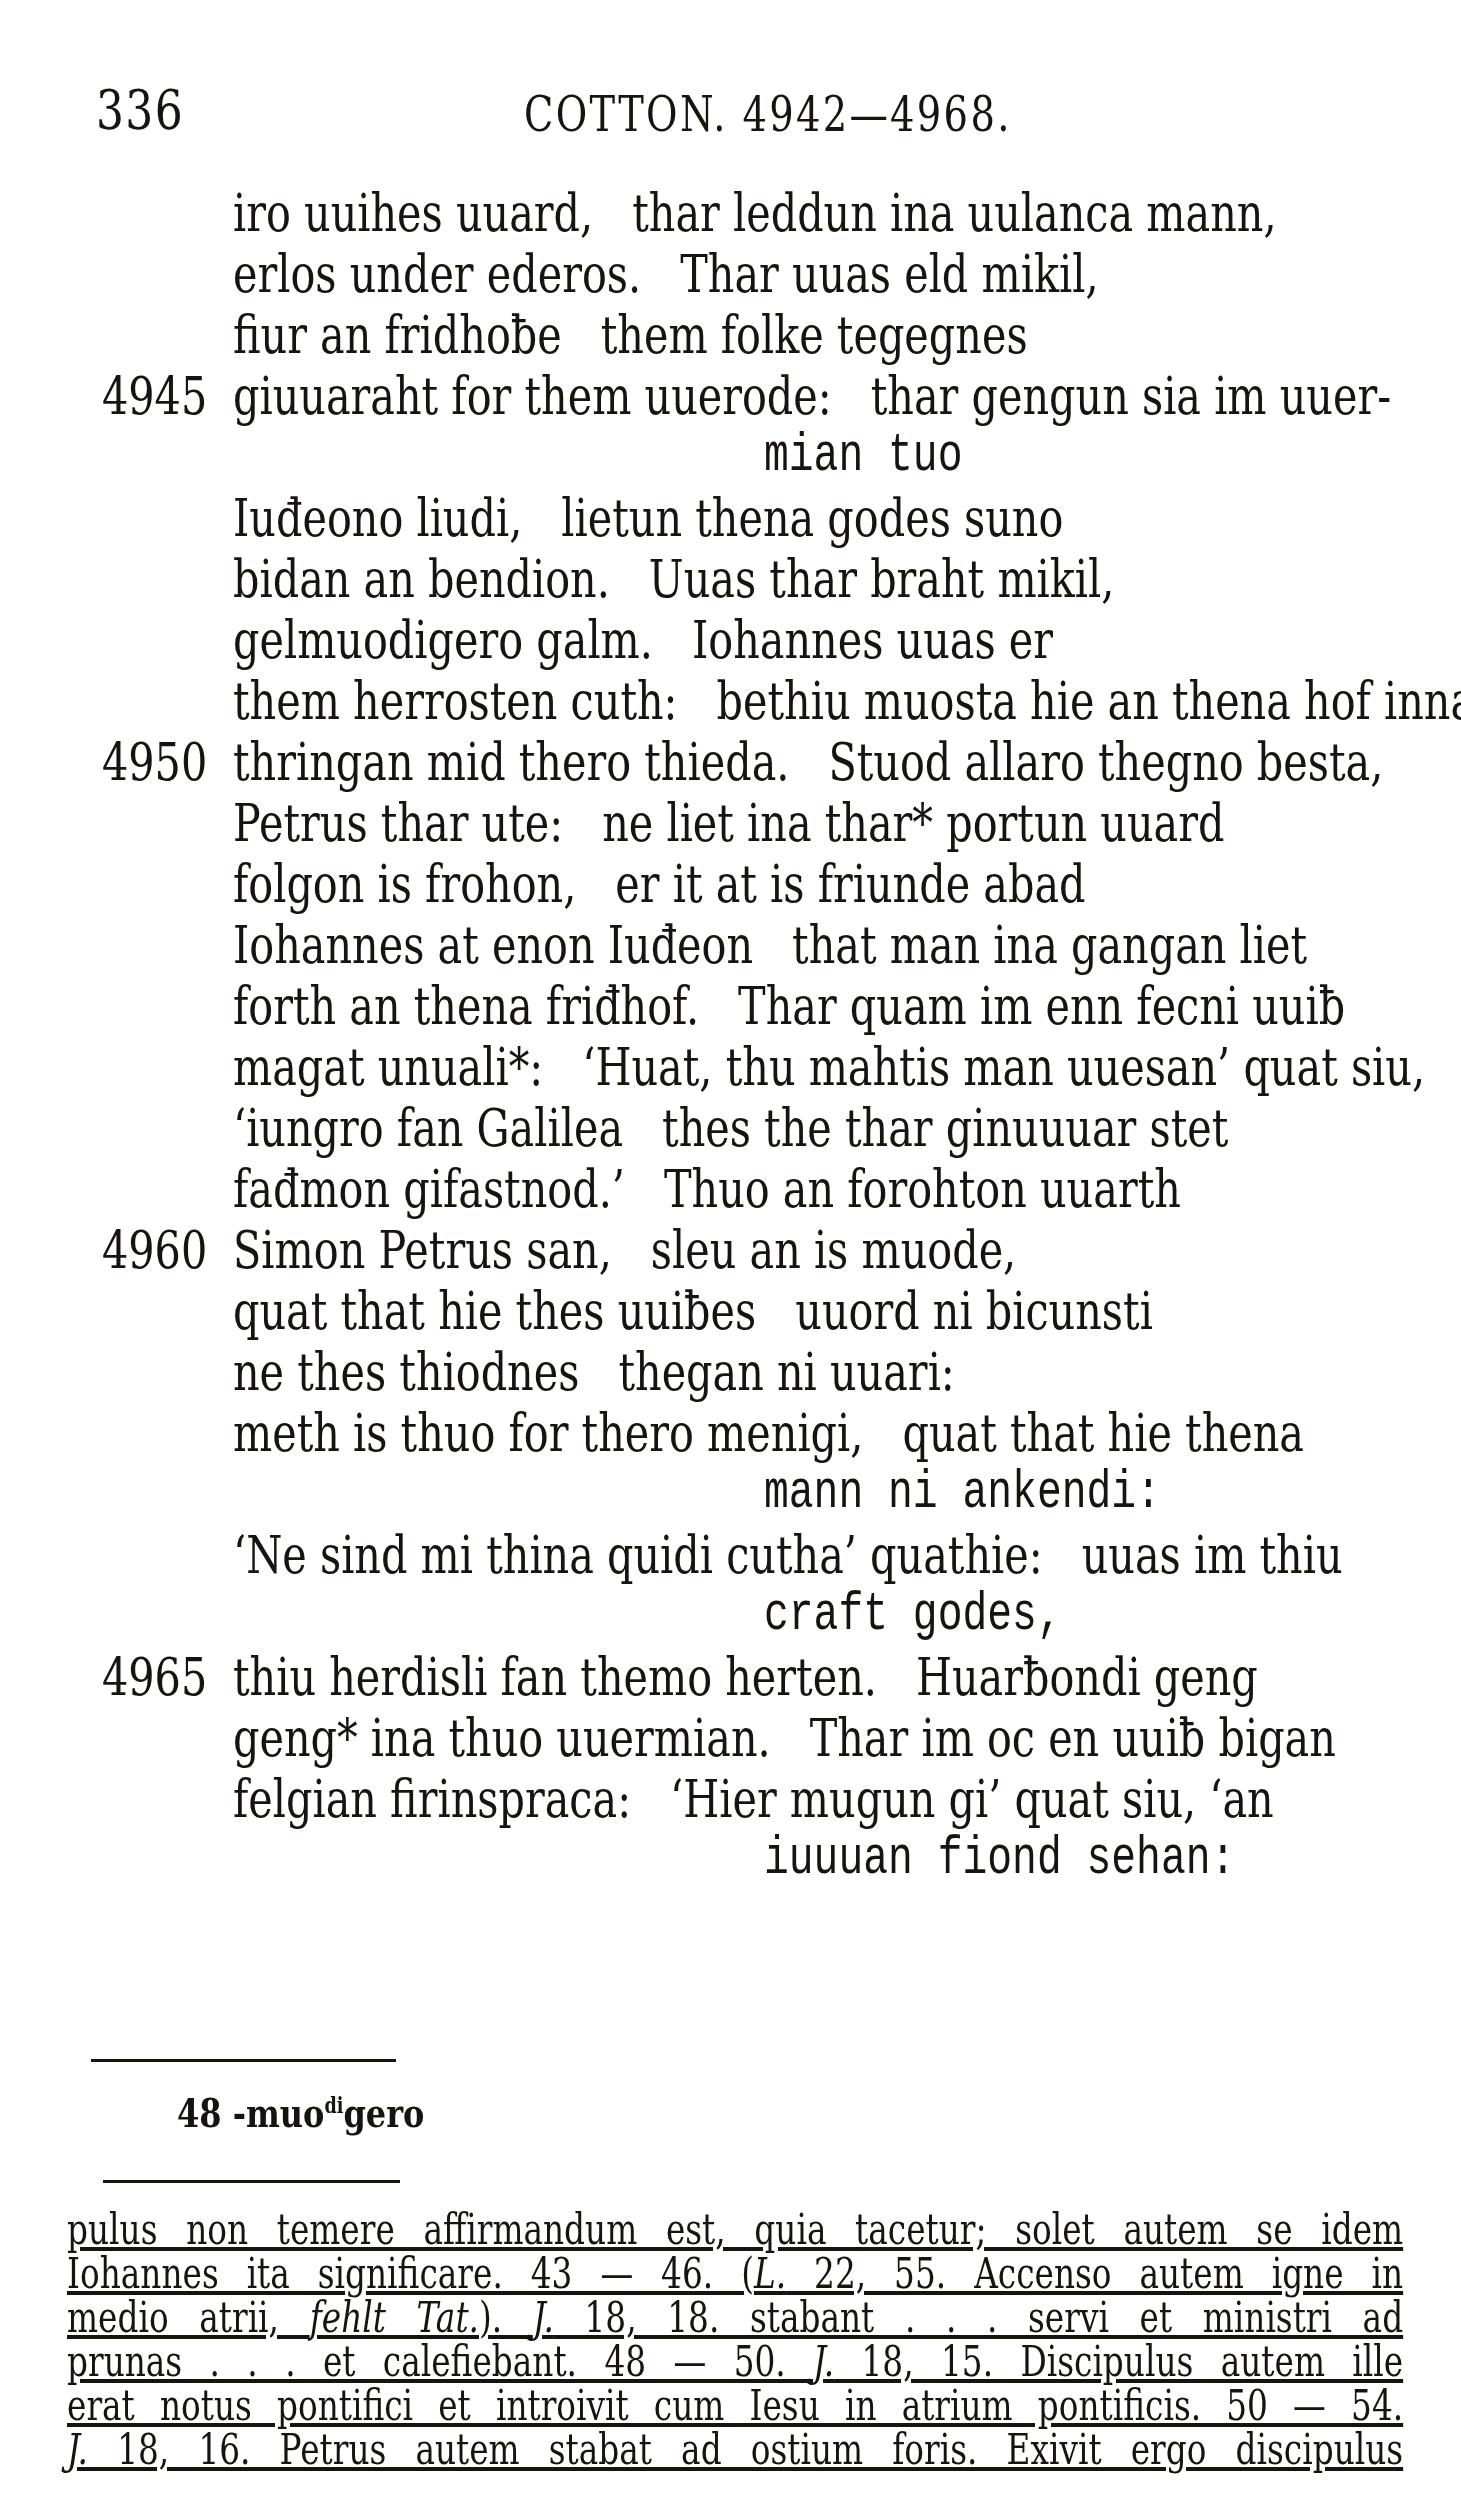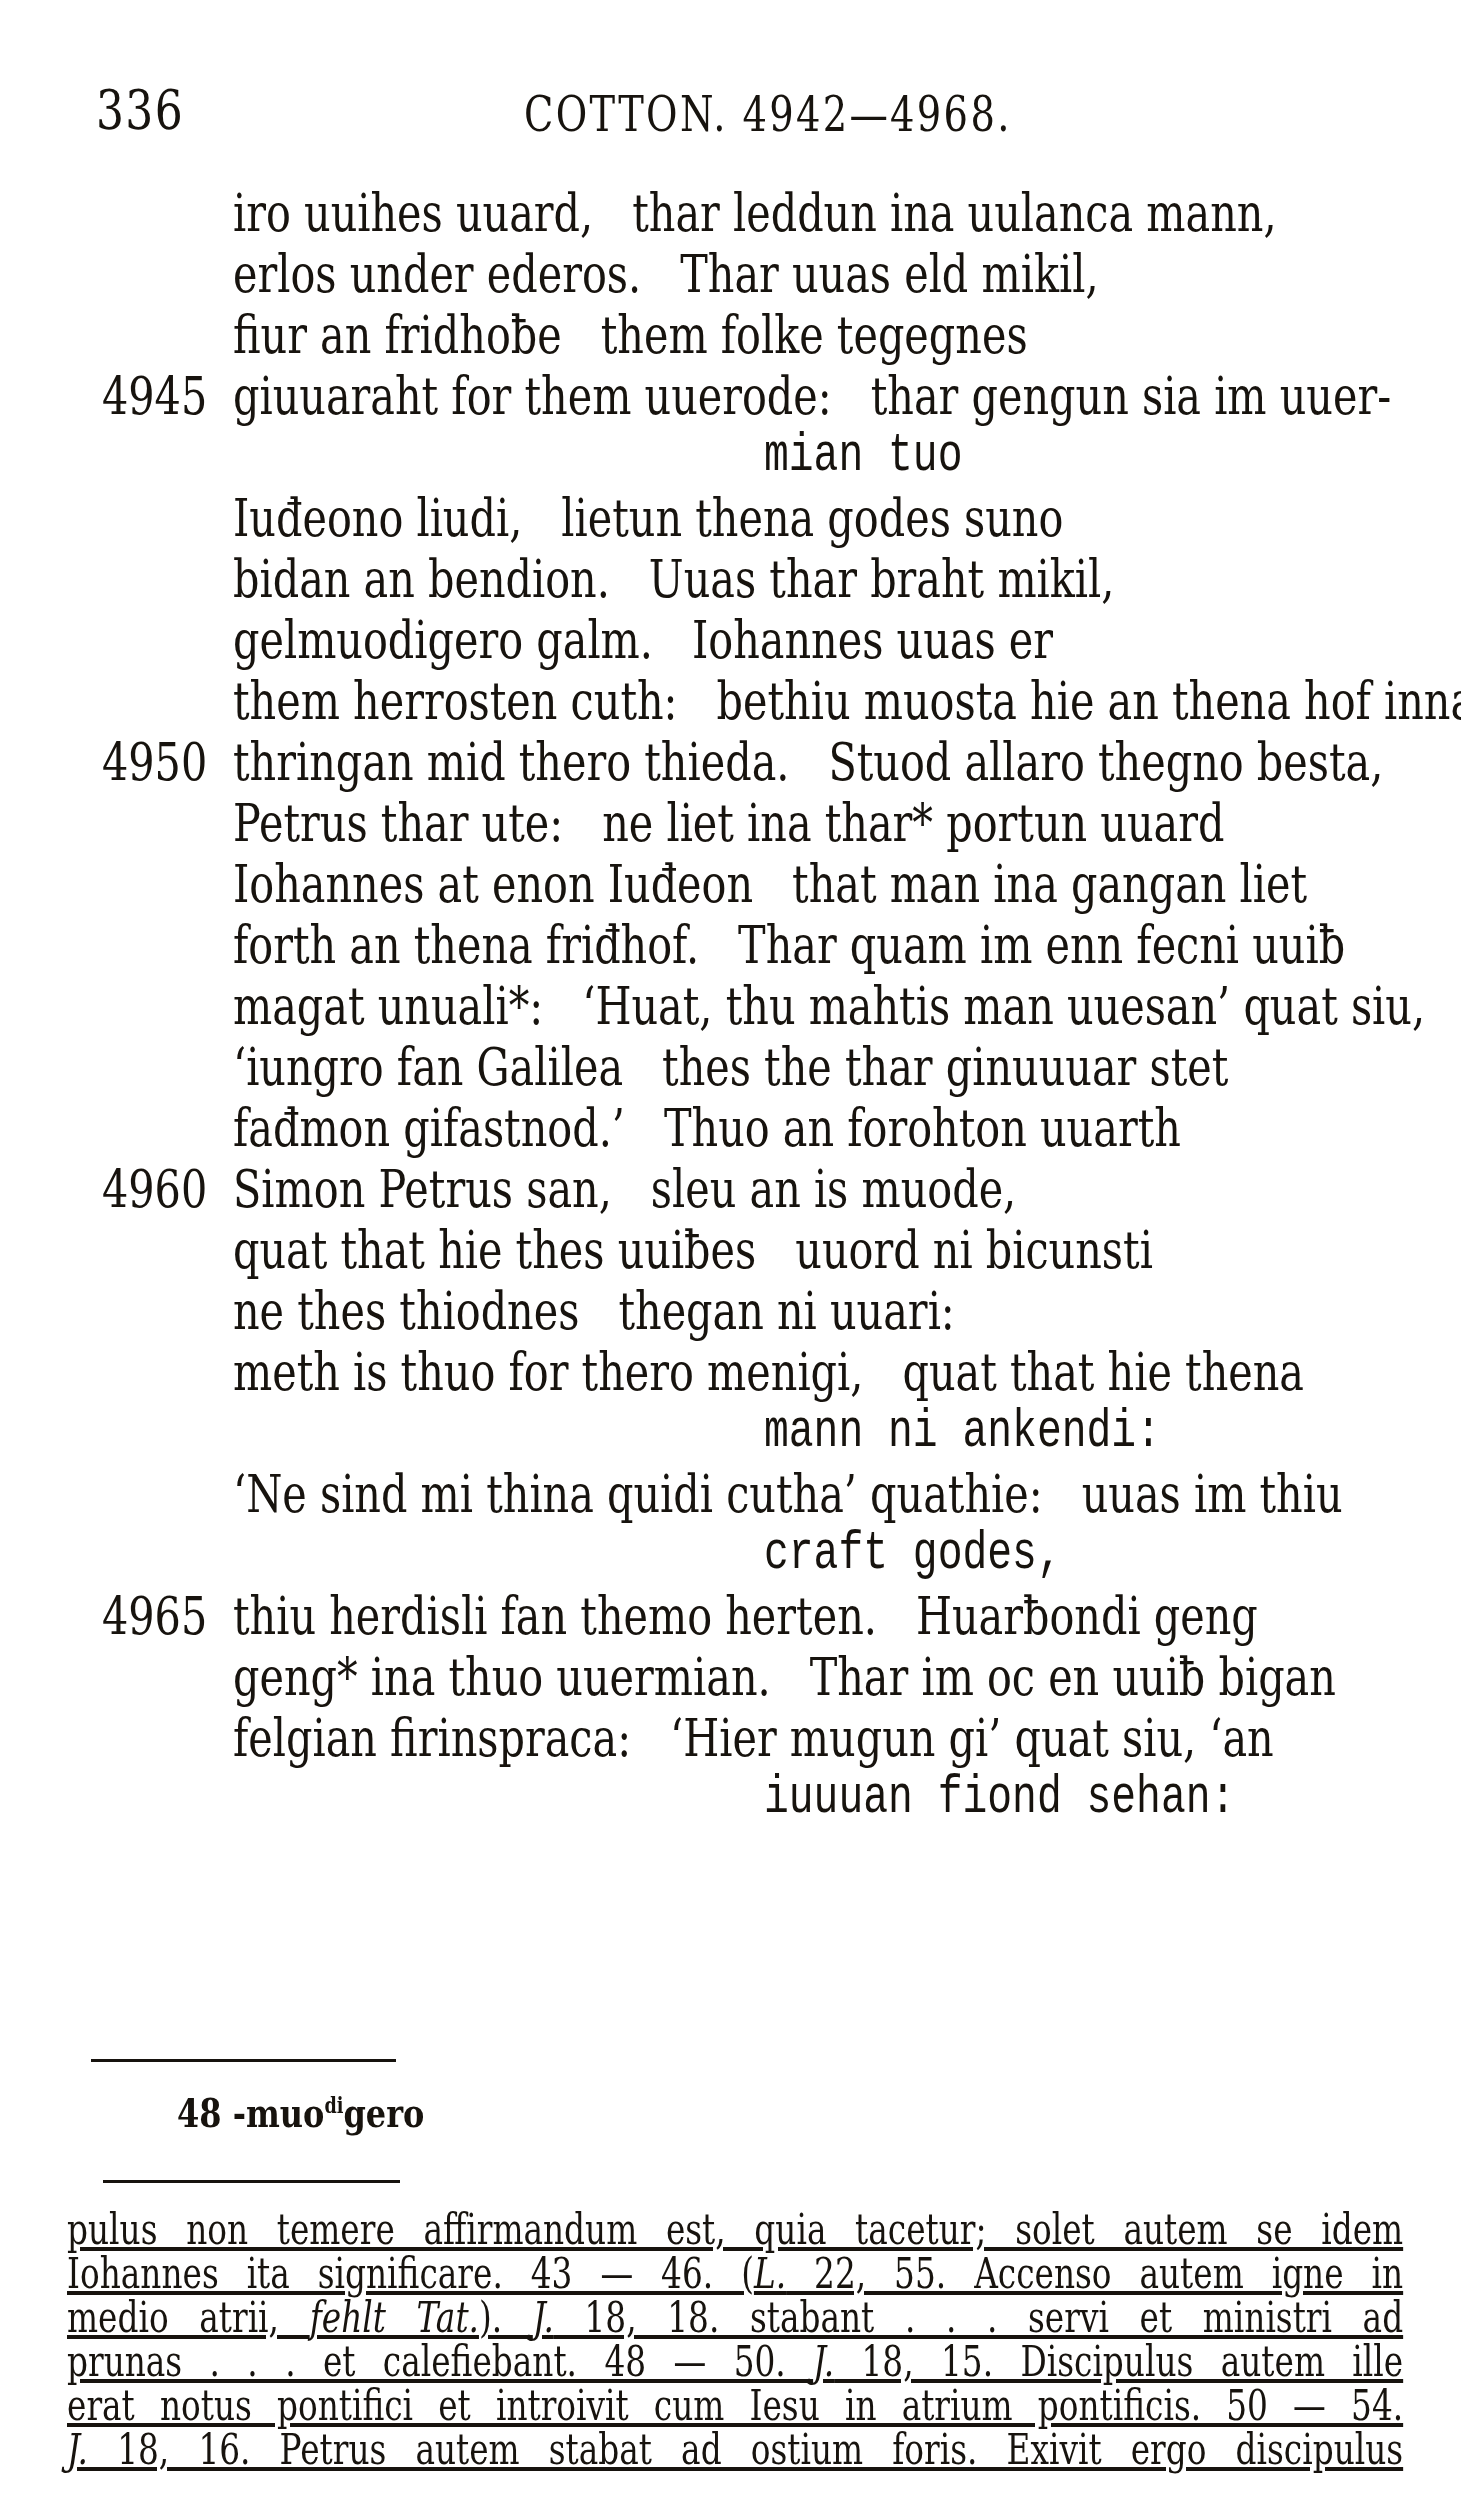--- a/index.html
+++ b/index.html
@@ -70,20 +70,21 @@
       <div class="vline"><span class="vtext"><span>erlos under ederos.</span><span class="gap"></span><span>Thar uuas eld mikil,</span></span></div>
       <div class="vline"><span class="vtext"><span>fiur an fridhoƀe</span><span class="gap"></span><span>them folke tegegnes</span></span></div>
       <div class="vline"><span class="num">4945</span><span class="vtext"><span>giuuaraht for them uuerode:</span><span class="gap"></span><span>thar gengun sia im uuer-</span></span></div>
       <div class="vline cont"><span class="vtext"><span>mian tuo</span></span></div>
       <div class="vline"><span class="vtext"><span>Iuđeono liudi,</span><span class="gap"></span><span>lietun thena godes suno</span></span></div>
       <div class="vline"><span class="vtext"><span>bidan an bendion.</span><span class="gap"></span><span>Uuas thar braht mikil,</span></span></div>
       <div class="vline"><span class="vtext"><span>gelmuodigero galm.</span><span class="gap"></span><span>Iohannes uuas er</span></span></div>
       <div class="vline"><span class="vtext"><span>them herrosten cuth:</span><span class="gap"></span><span>bethiu muosta hie an thena hof innan</span></span></div>
       <div class="vline"><span class="num">4950</span><span class="vtext"><span>thringan mid thero thieda.</span><span class="gap"></span><span>Stuod allaro thegno besta,</span></span></div>
       <div class="vline"><span class="vtext"><span>Petrus thar ute:</span><span class="gap"></span><span>ne liet ina thar* portun uuard</span></span></div>
+      <div class="vline"><span class="vtext"><span>folgon is frohon,</span><span class="gap"></span><span>er it at is friunde abad</span></span></div>
       <div class="vline"><span class="vtext"><span>Iohannes at enon Iuđeon</span><span class="gap"></span><span>that man ina gangan liet</span></span></div>
       <div class="vline"><span class="vtext"><span>forth an thena friđhof.</span><span class="gap"></span><span>Thar quam im enn fecni uuiƀ</span></span></div>
       <div class="vline"><span class="vtext"><span>magat unuali*:</span><span class="gap"></span><span>‘Huat, thu mahtis man uuesan’ quat siu,</span></span></div>
       <div class="vline"><span class="vtext"><span>‘iungro fan Galilea</span><span class="gap"></span><span>thes the thar ginuuuar stet</span></span></div>
       <div class="vline"><span class="vtext"><span>fađmon gifastnod.’</span><span class="gap"></span><span>Thuo an forohton uuarth</span></span></div>
       <div class="vline"><span class="num">4960</span><span class="vtext"><span>Simon Petrus san,</span><span class="gap"></span><span>sleu an is muode,</span></span></div>
       <div class="vline"><span class="vtext"><span>quat that hie thes uuiƀes</span><span class="gap"></span><span>uuord ni bicunsti</span></span></div>
       <div class="vline"><span class="vtext"><span>ne thes thiodnes</span><span class="gap"></span><span>thegan ni uuari:</span></span></div>
       <div class="vline"><span class="vtext"><span>meth is thuo for thero menigi,</span><span class="gap"></span><span>quat that hie thena</span></span></div>
       <div class="vline cont"><span class="vtext"><span>mann ni ankendi:</span></span></div>

